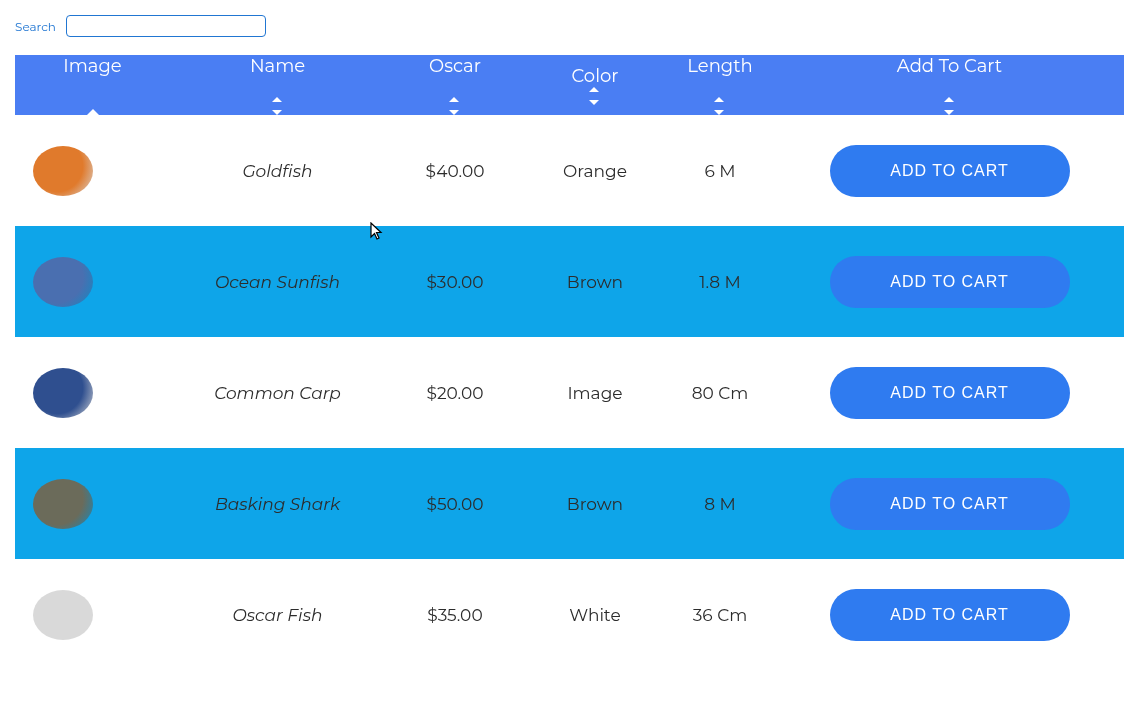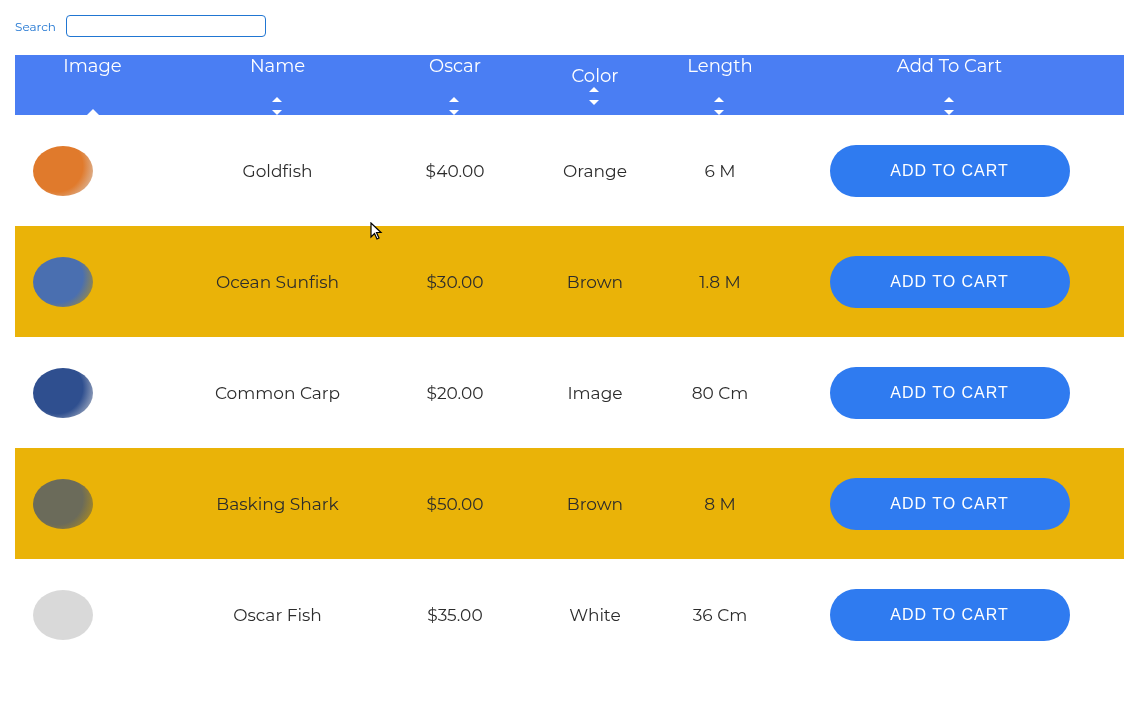--- a/index.html
+++ b/index.html
@@ -71,24 +71,24 @@
     border-bottom: 6px solid #ffffff;
   }
   .tbody { width: 100%; }
   .row {
     display: flex;
     align-items: center;
     height: 111px;
     font-size: 17px;
     color: #2c2c2c;
   }
-  .row.alt { background: #eab308; }
+  .row.alt { background: #0ea5e9; }
   .cell { padding: 0 18px; display:flex; align-items:center; justify-content:center; }
   .cell.col-image { justify-content:flex-start; }
-  .cell.col-name  { justify-content:center; }
+  .cell.col-name  { justify-content:center;font-style:italic; }
   .cell.col-price { justify-content:center; }
   .cell.col-color { justify-content:center; }
   .cell.col-length{ justify-content:center; }
   .cell.col-cart  { justify-content:center; }
   .fish-thumb {
     width: 60px; height: 50px;
     border-radius: 50%;
   }
   .add-btn {
     background: #2f7bf0;

